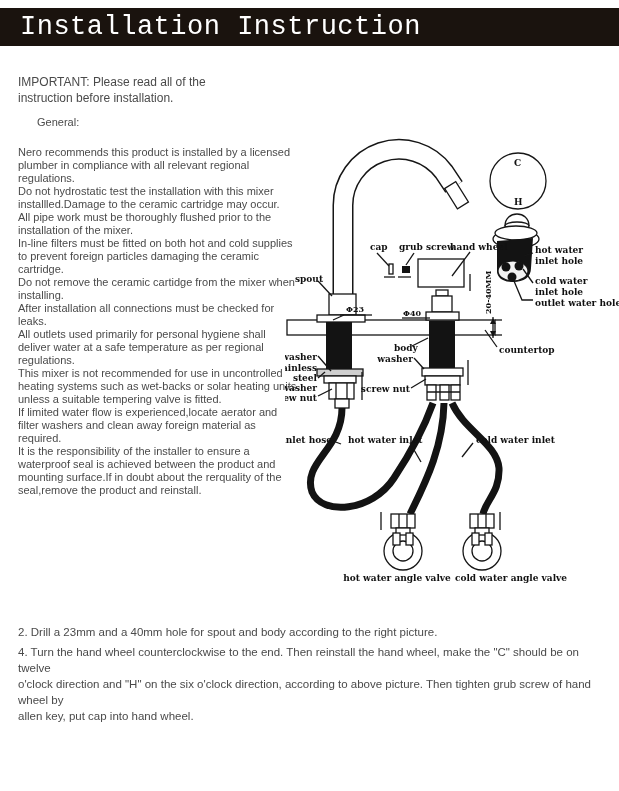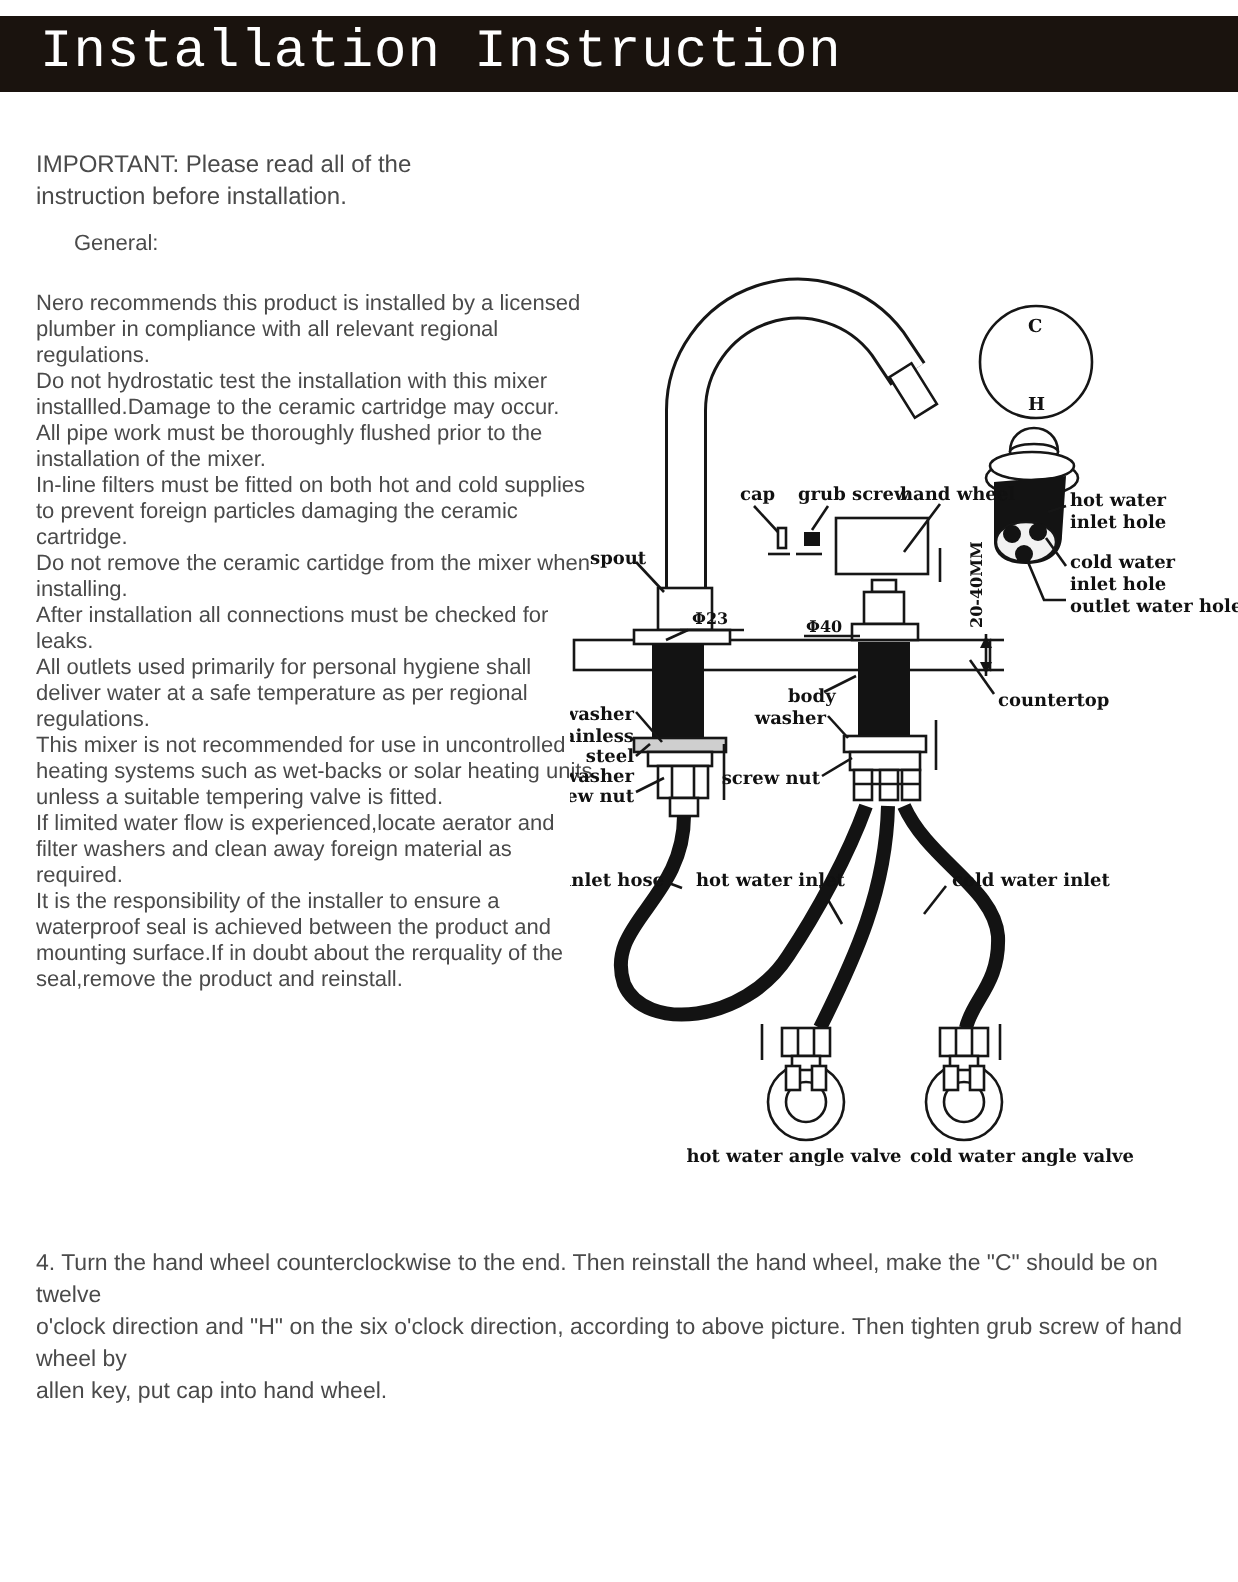--- a/index.html
+++ b/index.html
@@ -239,19 +239,20 @@
   <text class="dlabel" text-anchor="end" x="413" y="362">washer</text>
   <text class="dlabel" text-anchor="end" x="410" y="392">screw nut</text>
   <text class="dlabel" text-anchor="end" x="332" y="443">inlet hose</text>
   <text class="dlabel" x="348" y="443">hot water inlet</text>
   <text class="dlabel" x="476" y="443">cold water inlet</text>
   <text class="dlabel" text-anchor="middle" x="397" y="581">hot water angle valve</text>
   <text class="dlabel" text-anchor="middle" x="511" y="581">cold water angle valve</text>
 </svg>
 
 <div class="steps">
+  <div class="step">2. Drill a 23mm and a 40mm hole for spout and body according to the right picture.</div>
   <div class="step">4. Turn the hand wheel counterclockwise to the end. Then reinstall the hand wheel, make the "C" should be on twelve
 o'clock direction and "H" on the six o'clock direction, according to above picture. Then tighten grub screw of hand wheel by
 allen key, put cap into hand wheel.</div>
 
 </div>
 
 <div class="website">www.nerotapware.com.au</div>
 
 </body></html>

